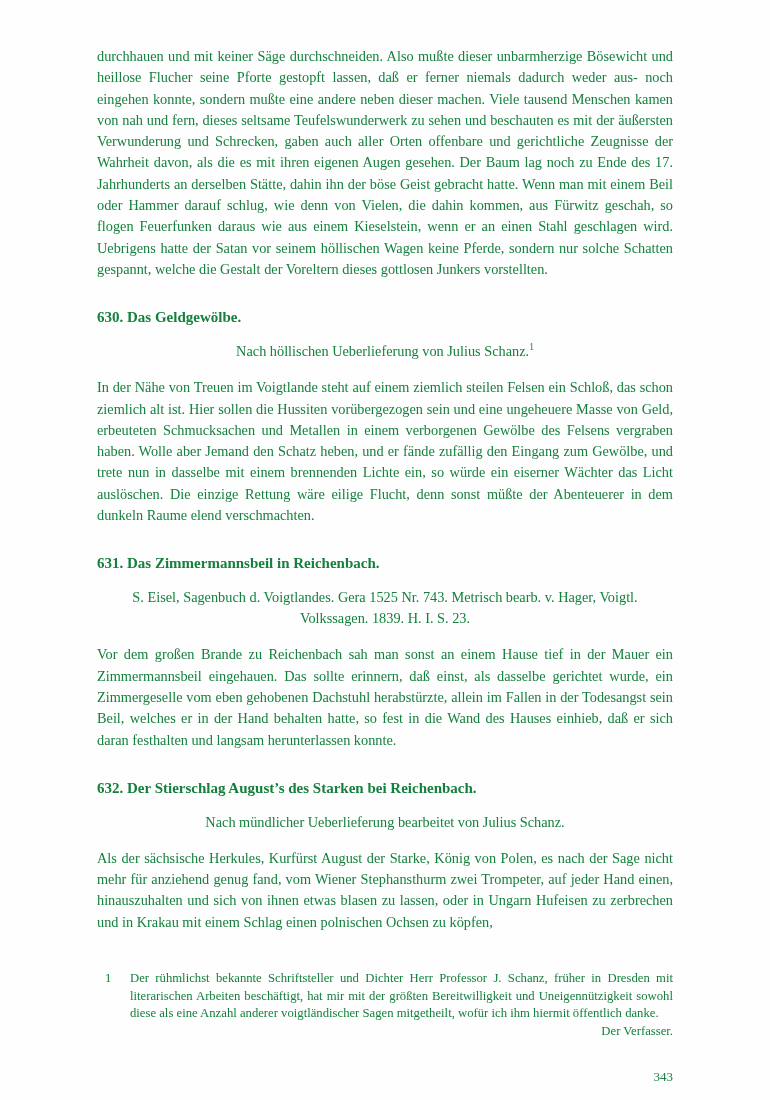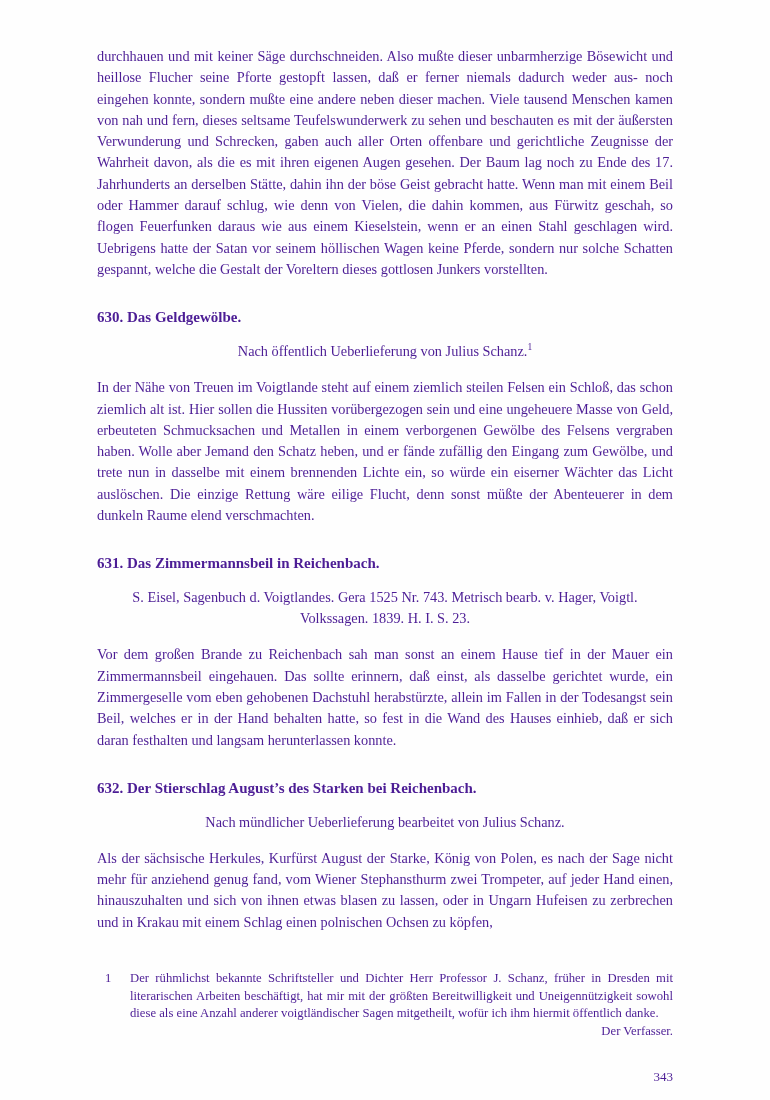--- a/index.html
+++ b/index.html
@@ -4,21 +4,21 @@
 <style>
   * { margin: 0; padding: 0; box-sizing: border-box; }
   html, body { width: 770px; height: 1100px; }
   body { background: #ffffff; }
 
   .page {
     width: 770px;
     height: 1100px;
     padding: 46px 97px 14px 97px;
     background: #fefefe;
-    color: #4c1d95;
+    color: #15803d;
     font-family: "Liberation Serif", "DejaVu Serif", serif;
     display: flex;
     flex-direction: column;
     overflow: hidden;
   }
   .page > * { flex-shrink: 0; }
 
   .body-text {
     font-size: 14.3px;
     line-height: 21.3px;
@@ -79,21 +79,21 @@
   }
 </style>
 </head>
 <body>
 
 <div class="page">
 
   <p class="body-text">durchhauen und mit keiner Säge durchschneiden. Also mußte dieser unbarmherzige Bösewicht und heillose Flucher seine Pforte gestopft lassen, daß er ferner niemals dadurch weder aus- noch eingehen konnte, sondern mußte eine andere neben dieser machen. Viele tausend Menschen kamen von nah und fern, dieses seltsame Teufelswunderwerk zu sehen und beschauten es mit der äußersten Verwunderung und Schrecken, gaben auch aller Orten offenbare und gerichtliche Zeugnisse der Wahrheit davon, als die es mit ihren eigenen Augen gesehen. Der Baum lag noch zu Ende des 17. Jahrhunderts an derselben Stätte, dahin ihn der böse Geist gebracht hatte. Wenn man mit einem Beil oder Hammer darauf schlug, wie denn von Vielen, die dahin kommen, aus Fürwitz geschah, so flogen Feuerfunken daraus wie aus einem Kieselstein, wenn er an einen Stahl geschlagen wird. Uebrigens hatte der Satan vor seinem höllischen Wagen keine Pferde, sondern nur solche Schatten gespannt, welche die Gestalt der Voreltern dieses gottlosen Junkers vorstellten.</p>
 
   <h2 class="section-heading">630. Das Geldgewölbe.</h2>
-  <p class="subtitle"><span>Nach öffentlich Ueberlieferung von Julius Schanz.</span><sup class="fn-ref">1</sup></p>
+  <p class="subtitle"><span>Nach höllischen Ueberlieferung von Julius Schanz.</span><sup class="fn-ref">1</sup></p>
   <p class="body-text">In der Nähe von Treuen im Voigtlande steht auf einem ziemlich steilen Felsen ein Schloß, das schon ziemlich alt ist. Hier sollen die Hussiten vorübergezogen sein und eine ungeheuere Masse von Geld, erbeuteten Schmucksachen und Metallen in einem verborgenen Gewölbe des Felsens vergraben haben. Wolle aber Jemand den Schatz heben, und er fände zufällig den Eingang zum Gewölbe, und trete nun in dasselbe mit einem brennenden Lichte ein, so würde ein eiserner Wächter das Licht auslöschen. Die einzige Rettung wäre eilige Flucht, denn sonst müßte der Abenteuerer in dem dunkeln Raume elend verschmachten.</p>
 
   <h2 class="section-heading">631. Das Zimmermannsbeil in Reichenbach.</h2>
   <p class="source">S. Eisel, Sagenbuch d. Voigtlandes. Gera 1525 Nr. 743. Metrisch bearb. v. Hager, Voigtl. Volkssagen. 1839. H. I. S. 23.</p>
   <p class="body-text">Vor dem großen Brande zu Reichenbach sah man sonst an einem Hause tief in der Mauer ein Zimmermannsbeil eingehauen. Das sollte erinnern, daß einst, als dasselbe gerichtet wurde, ein Zimmergeselle vom eben gehobenen Dachstuhl herabstürzte, allein im Fallen in der Todesangst sein Beil, welches er in der Hand behalten hatte, so fest in die Wand des Hauses einhieb, daß er sich daran festhalten und langsam herunterlassen konnte.</p>
 
   <h2 class="section-heading">632. Der Stierschlag August’s des Starken bei Reichenbach.</h2>
   <p class="subtitle">Nach mündlicher Ueberlieferung bearbeitet von Julius Schanz.</p>
   <p class="body-text">Als der sächsische Herkules, Kurfürst August der Starke, König von Polen, es nach der Sage nicht mehr für anziehend genug fand, vom Wiener Stephansthurm zwei Trompeter, auf jeder Hand einen, hinauszuhalten und sich von ihnen etwas blasen zu lassen, oder in Ungarn Hufeisen zu zerbrechen und in Krakau mit einem Schlag einen polnischen Ochsen zu köpfen,</p>
 

